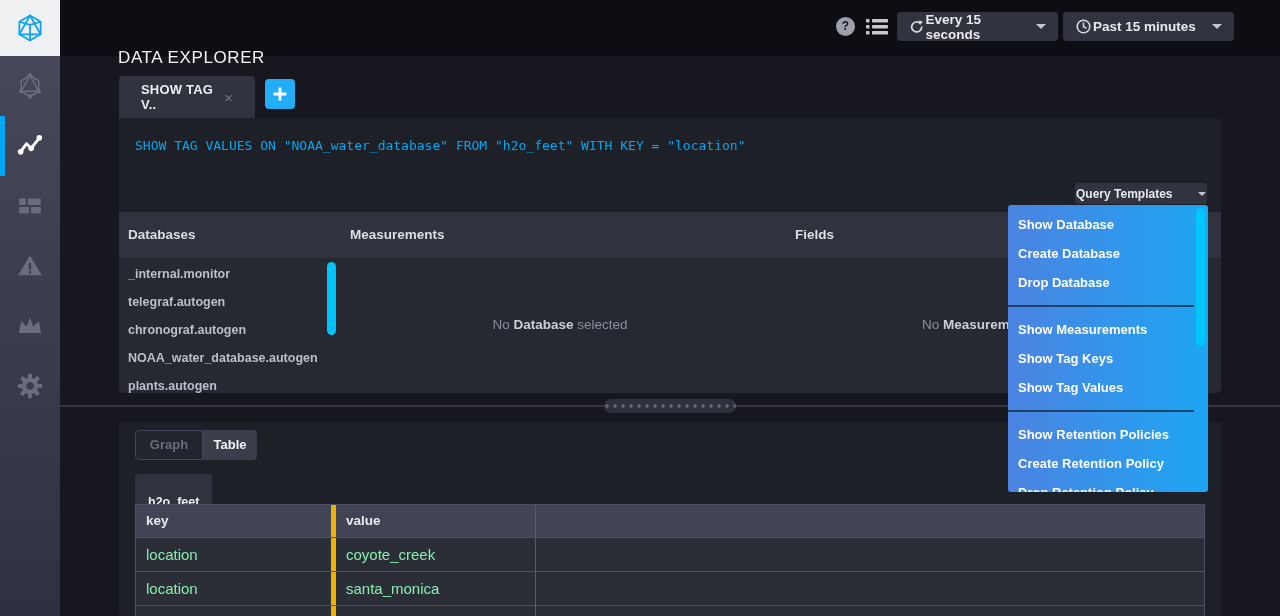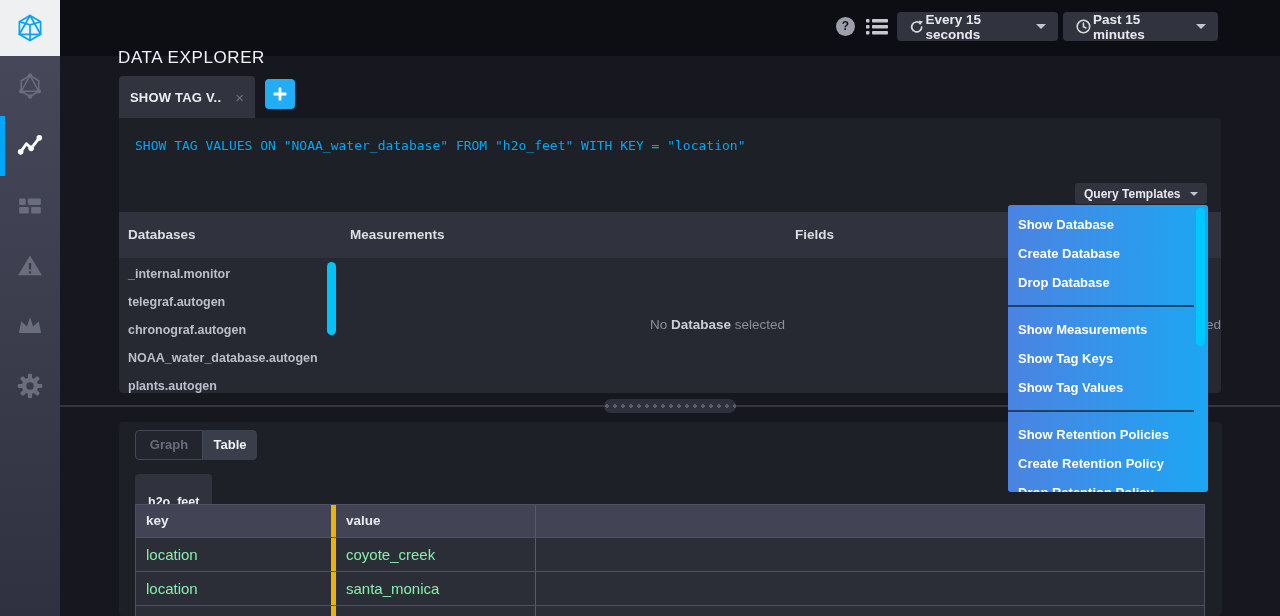--- a/index.html
+++ b/index.html
@@ -12,59 +12,59 @@
   .logo-tile { position:absolute; left:0; top:0; width:60px; height:56px; background:#eef0f2;
     display:flex; align-items:center; justify-content:center; }
   .page-title { position:absolute; left:118px; top:0; height:56px; line-height:56px;
     color:#f2f3f5; font-size:17px; font-weight:500; letter-spacing:0.6px;margin-top:30px; }
   .help-circle { position:absolute; left:836px; top:17px; width:19px; height:19px; border-radius:50%;
     background:#9da0ab; color:#15161d; font-size:12px; font-weight:bold; text-align:center; line-height:19px; }
   .list-icon { position:absolute; left:866px; top:18px; }
   .nav-btn { position:absolute; top:12px; height:29px; background:#31333e; border-radius:4px;
     display:flex; align-items:center; gap:1px; padding:0 12px; color:#e8e9ee; font-size:13.5px; font-weight:bold; }
   .btn-refresh { left:897px; width:161px; }
-  .btn-time { left:1063px; width:155px; }
+  .btn-time { left:1063px; width:171px; }
   .caret { width:0; height:0; border-left:5px solid transparent; border-right:5px solid transparent;
     border-top:5px solid #c3c6cf; margin-left:auto; }
 
   
   .sidebar { position:absolute; left:0; top:56px; width:60px; height:560px;
     background:linear-gradient(180deg,#464859 0%,#2f3140 100%); }
   .side-item { position:relative; width:60px; height:60px; display:flex; align-items:center; justify-content:center; }
   .side-item.active::before { content:""; position:absolute; left:0; top:0; width:5px; height:60px; background:#00a7f5; }
 
   
   .qtab { position:absolute; left:119px; top:76px; width:136px; height:42px; background:#31333e;
-    border-radius:4px 4px 0 0; display:flex; align-items:center; padding:0 11px; }
+    border-radius:4px 4px 0 0; display:flex; align-items:center; padding:0 22px; }
   .qtab-label { color:#ecedf1; font-size:13px; font-weight:bold; letter-spacing:0.2px; }
   .qtab-close { margin-left:auto; color:#70737f; font-size:15px; line-height:15px; }
   .add-query-btn { position:absolute; left:265px; top:79px; width:30px; height:30px; background:#22adf6;
     border-radius:4px; display:flex; align-items:center; justify-content:center; }
 
   .panel-top { position:absolute; left:119px; top:118px; width:1102px; height:275px;
     background:#262832; border-radius:0 4px 4px 4px; overflow:hidden; }
   .editor { position:absolute; left:0; top:0; width:100%; height:94px; background:#1e2027; }
   .query-text { position:absolute; left:16px; top:20px; font-family:"DejaVu Sans Mono", monospace;
     font-size:13px; color:#00a7f5; white-space:pre; }
   .templates-btn { position:absolute; left:956px; top:65px; width:132px; height:21px; background:#31333e;
-    border-radius:3px; display:flex; align-items:center; padding:0 9px; color:#e8e9ee;
+    border-radius:3px; display:flex; align-items:center; padding:0 1px; color:#e8e9ee;
     font-size:12px; font-weight:bold; }
   .templates-btn .caret { border-top-width:4px; border-left-width:4px; border-right-width:4px; }
 
   .builder-header { position:absolute; left:0; top:94px; width:100%; height:46px; background:#30323d; }
   .col-title { position:absolute; top:0; height:46px; line-height:46px; color:#dddee4;
     font-size:13.5px; font-weight:bold; }
   .col-title.c1 { left:9px; } .col-title.c2 { left:231px; } .col-title.c3 { left:676px; }
 
   .db-list { position:absolute; left:9px; top:142px; width:190px; }
   .db-item { height:28px; line-height:28px; color:#bcbfca; font-size:12.5px; font-weight:bold; }
   .db-scrollbar { position:absolute; left:208px; top:144px; width:9px; height:73px;
     background:#00c3f9; border-radius:4.5px; }
 
-  .placeholder { position:absolute; top:198px; height:18px; line-height:18px; text-align:right;
+  .placeholder { position:absolute; top:198px; height:18px; line-height:18px; text-align:center;
     color:#8b8e9c; font-size:13.5px; }
   .placeholder b { color:#cbced7; }
   .ph-measurements { left:216px; width:450px; }
   .ph-fields { left:666px; width:436px; }
 
   
   .tmenu { position:absolute; left:1008px; top:205px; width:200px; height:287px; z-index:30;
     background:linear-gradient(90deg,#4b83e1 0%,#1da6f3 100%); border-radius:3px; overflow:hidden; }
   .tmenu-group { padding:5px 0; }
   .tmenu-item { height:29px; line-height:29px; padding-left:10px; color:#ffffff;

